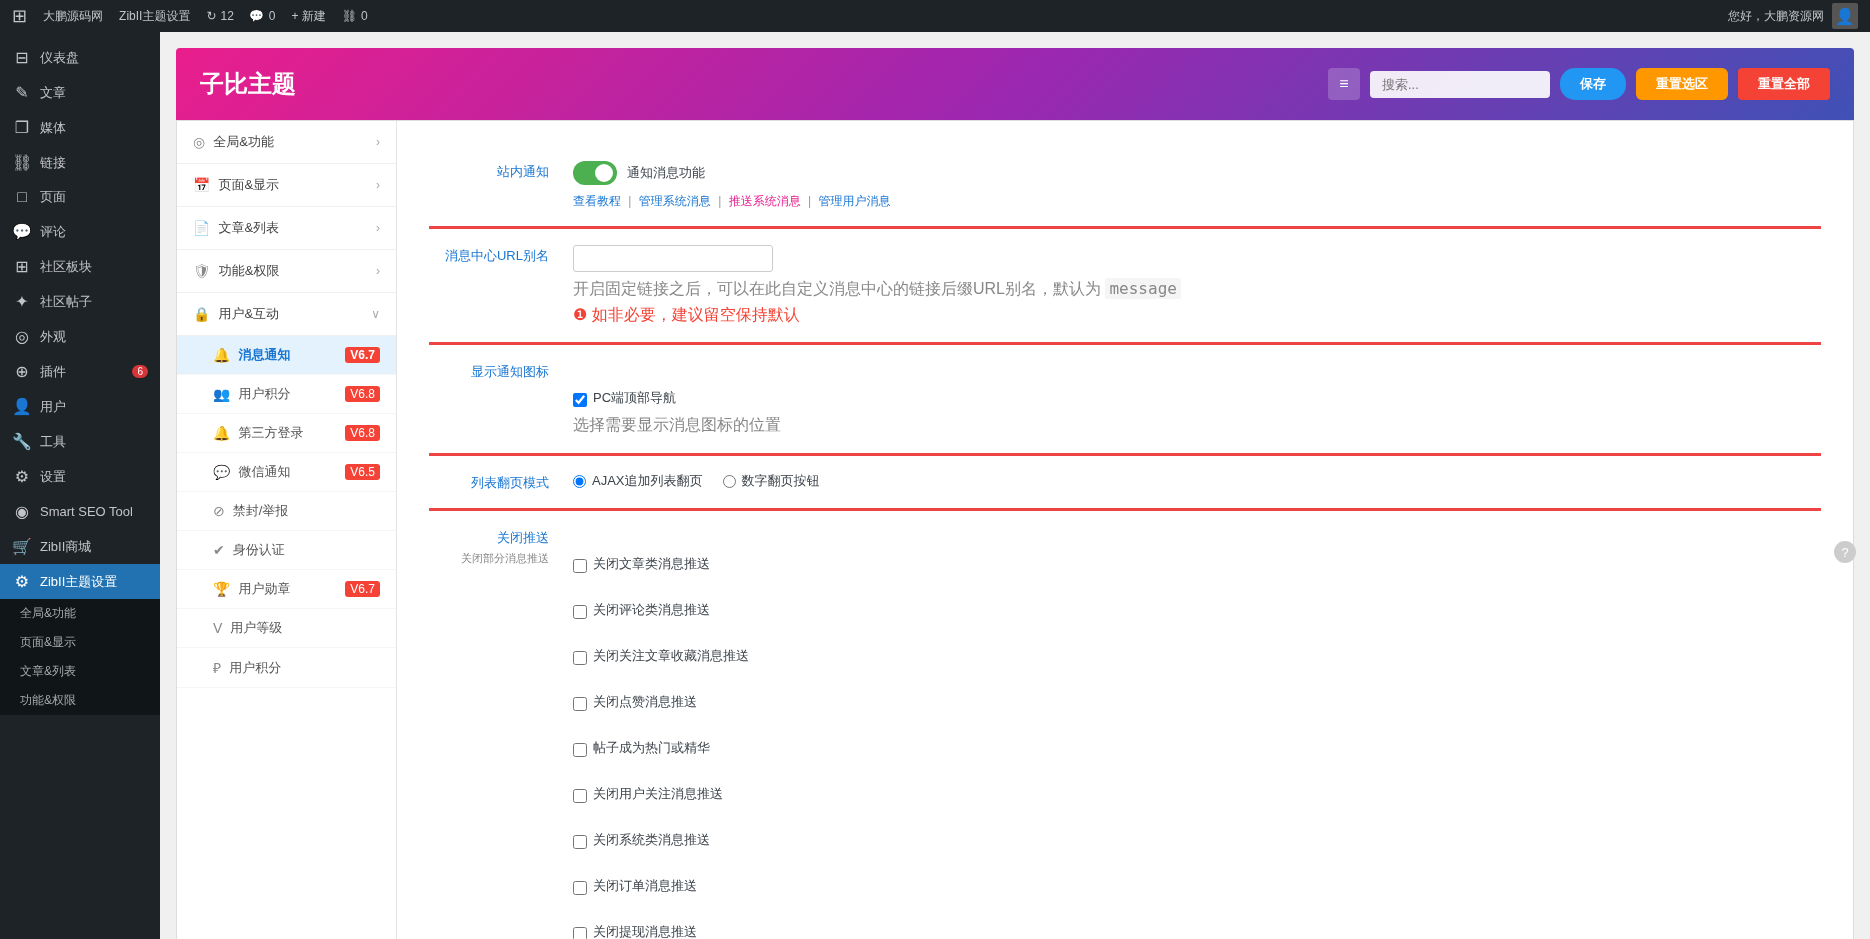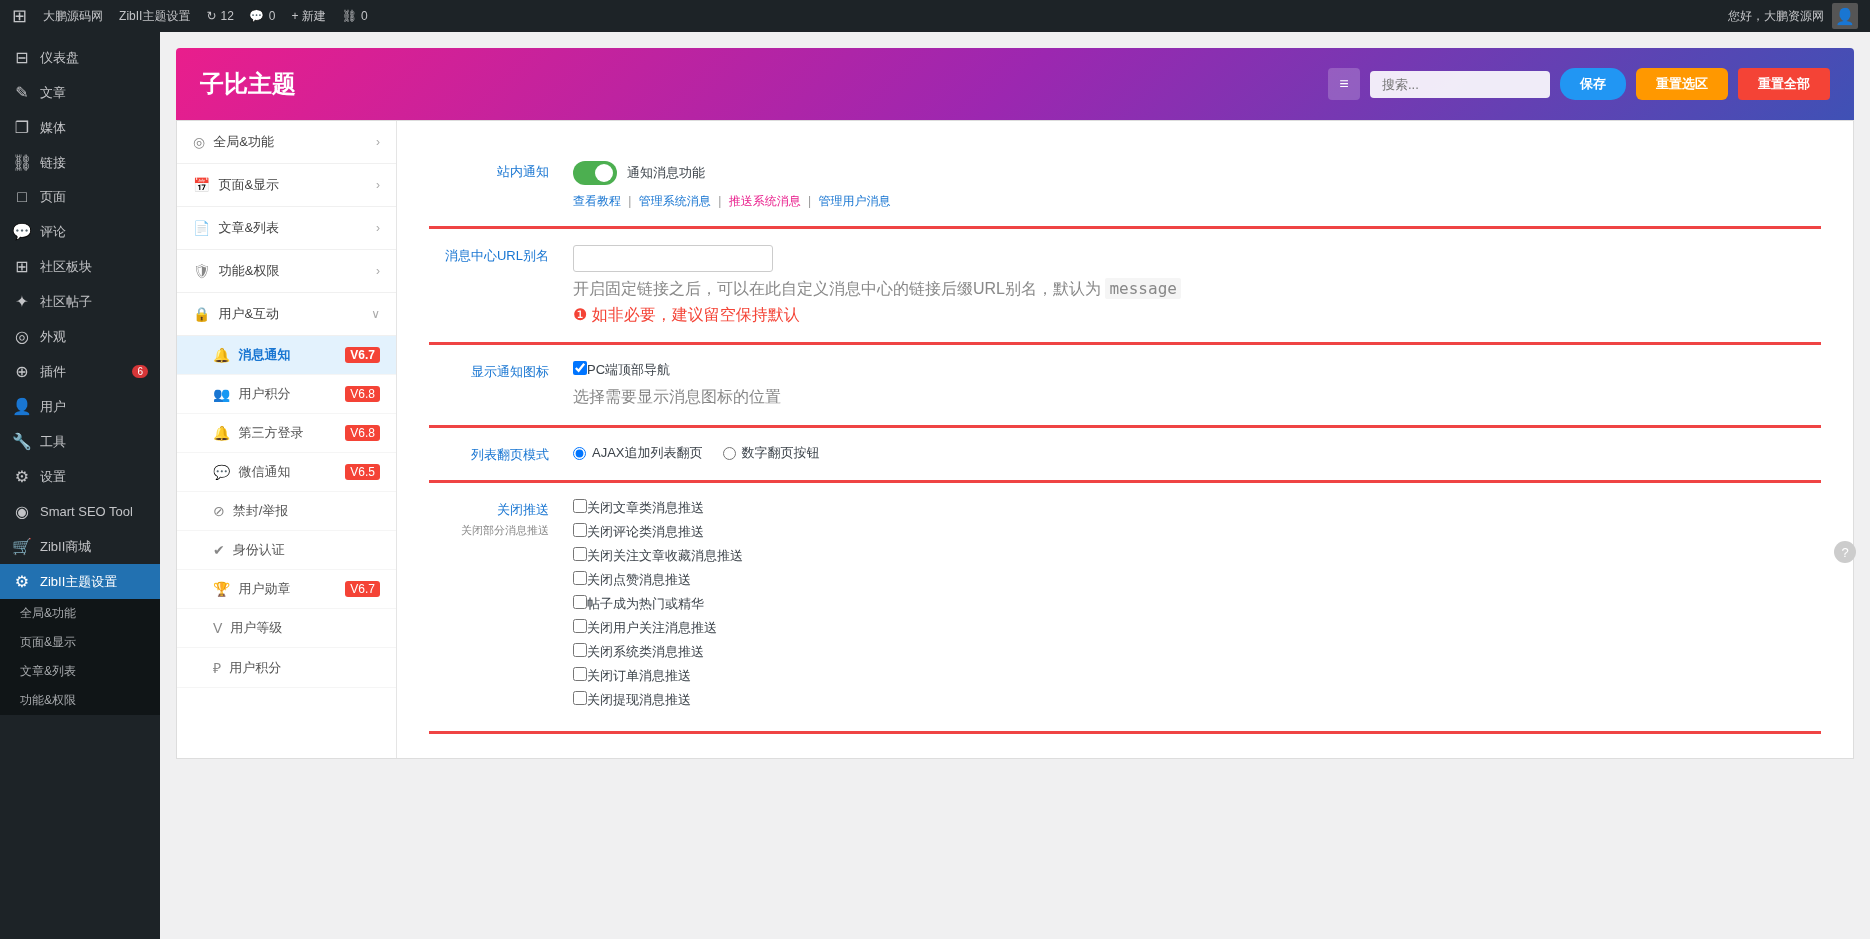--- a/index.html
+++ b/index.html
@@ -230,21 +230,21 @@
       border-radius: 3px;
       padding: 5px 8px;
       font-size: 13px;
       width: 200px;
     }
     .hint-text { font-size: 16px; color: #888; margin-top: 5px; line-height: 1.5; }
     .hint-code { background: #f5f5f5; padding: 1px 4px; border-radius: 2px; font-family: monospace; }
     .warning-text { color: #f44336; font-size: 16px; margin-top: 4px; }
     .warning-icon { color: #f44336; }
 
-    .checkbox-row { display: flex; align-items: flex-start; margin-bottom: 6px; font-size: 13px; }
+    .checkbox-row { display: flex; align-items: flex-end; gap: 6px; margin-bottom: 6px; font-size: 13px; margin-top: 28px; }
     .checkbox-row input[type=checkbox] { width: 14px; height: 14px; cursor: pointer; }
 
     .radio-row { display: flex; align-items: center; gap: 20px; }
     .radio-item { display: flex; align-items: center; gap: 6px; font-size: 13px; cursor: pointer; }
     .radio-item input[type=radio] { cursor: pointer; }
 
     
     ::-webkit-scrollbar { width: 6px; }
     ::-webkit-scrollbar-track { background: #f1f1f1; }
     ::-webkit-scrollbar-thumb { background: #ccc; border-radius: 3px; }

